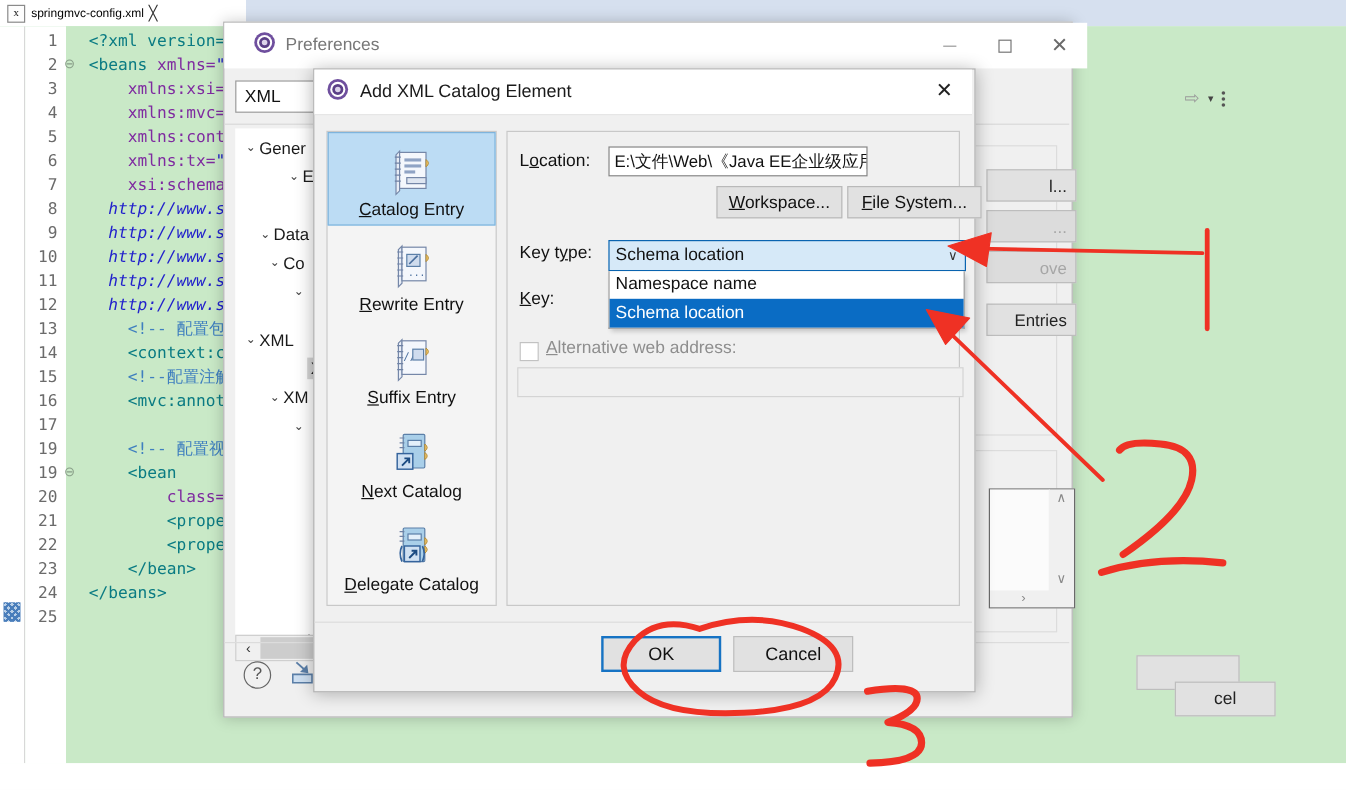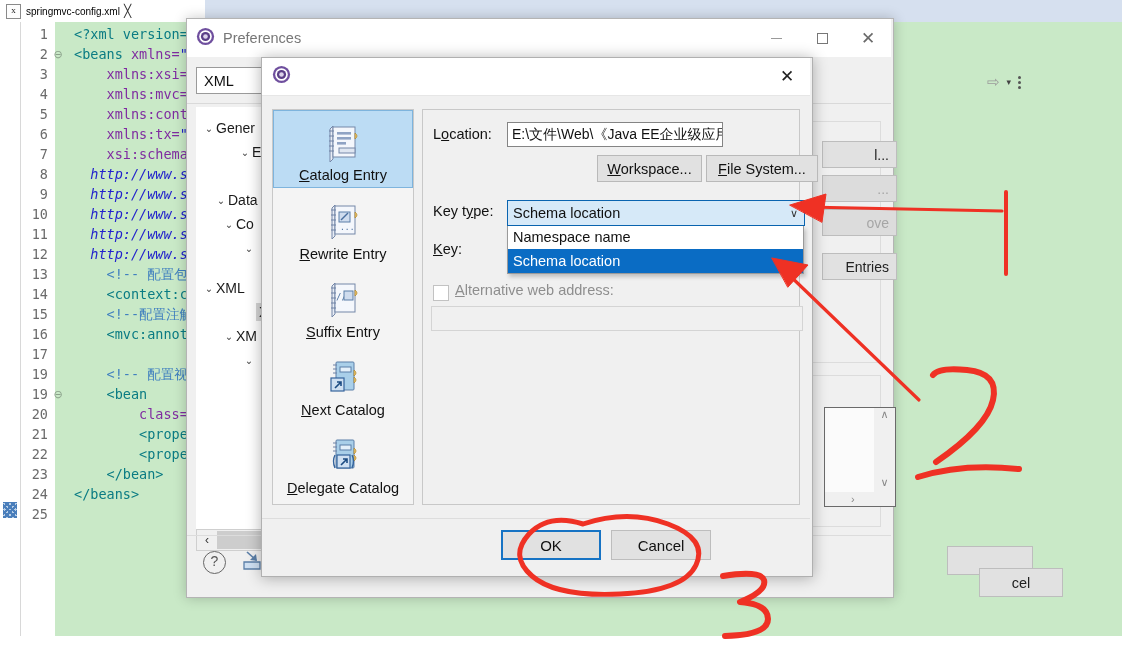--- a/index.html
+++ b/index.html
@@ -60,21 +60,21 @@
   }
 
   
   #prefs-window{
     left:186px;top:18px;width:706px;height:578px;
     background:#f0f0f0;border:1px solid #b4b4b4;
     box-shadow:0 0 12px rgba(0,0,0,.22);
   }
   #prefs-titlebar{
     left:0;top:0;width:704px;height:38px;background:#ffffff;
-    display:flex;align-items:center;
+    display:flex;align-items:center;padding-left:15px;
   }
   #prefs-titlebar .pt-icon{margin-left:9px;margin-right:8px;}
   #prefs-titlebar .pt-title{font-size:14.5px;color:#777;}
   #prefs-titlebar .wbtns{margin-left:auto;display:flex;align-items:center;height:38px;}
   #prefs-titlebar .wbtn{width:46px;height:38px;display:flex;align-items:center;justify-content:center;color:#555;}
   .glyph-min{width:11px;height:1px;background:#9a9a9a;display:block;}
   .glyph-max{width:11px;height:11px;border:1px solid #777;display:block;box-sizing:border-box;}
   .glyph-x{font-size:17px;line-height:17px;color:#6a6a6a;font-family:"DejaVu Sans",sans-serif;}
 
   
@@ -88,21 +88,21 @@
   .tb-caret{font-size:9px;color:#444;}
   .tb-dots{display:flex;flex-direction:column;gap:2px;}
   .tb-dots i{width:3px;height:3px;border-radius:50%;background:#555;display:block;}
 
   #prefs-sep{left:0px;top:84px;width:704px;height:1px;background:#d9d9d9;}
 
   
   #prefs-tree{
     left:9px;top:88px;width:152px;height:422px;background:#ffffff;overflow:hidden;
   }
-  .tree-row{position:absolute;left:0;height:24px;line-height:34px;white-space:nowrap;font-size:14px;color:#1a1a1a;}
+  .tree-row{position:absolute;left:0;height:24px;line-height:24px;white-space:nowrap;font-size:14px;color:#1a1a1a;}
   .tree-row .tw{display:inline-block;width:14px;text-align:center;font-size:10px;color:#444;vertical-align:middle;}
   .tree-row.bold{font-weight:normal;}
   .tree-row .sel{background:#d6d6d6;padding:1px 3px;}
 
   #prefs-tree-scroll{left:9px;top:510px;width:152px;height:22px;background:#f0f0f0;border:1px solid #cfcfcf;box-sizing:border-box;display:flex;align-items:center;}
   #prefs-tree-scroll .sb-left{width:20px;text-align:center;font-size:12px;color:#333;}
   #prefs-tree-scroll .sb-thumb{width:85px;height:18px;background:#cdcdcd;}
 
   
   #prefs-right{left:170px;top:88px;width:526px;height:424px;background:#f0f0f0;}
@@ -392,20 +392,21 @@
 
   <div class="abs" id="addcat-title">
     <span class="ac-icon">
       <svg width="19" height="19" viewBox="0 0 19 19">
         <circle cx="9.5" cy="9.5" r="8.6" fill="#6f4f9e"></circle>
         <circle cx="9.5" cy="9.5" r="6.3" fill="#ffffff"></circle>
         <circle cx="9.5" cy="9.5" r="4.6" fill="#5b3f87"></circle>
         <circle cx="9.5" cy="9.5" r="2.3" fill="#dcd3ea"></circle>
       </svg>
     </span>
+    <span class="ac-text">Add XML Catalog Element</span>
     <span class="ac-close">
       <span class="glyph-x" style="color:#222;">✕</span>
     </span>
   </div>
   <div class="abs" id="addcat-divider"></div>
 
   <div class="abs" id="type-list">
 
     <div class="type-item active" style="top:0;">
       <span class="ti-ico">

